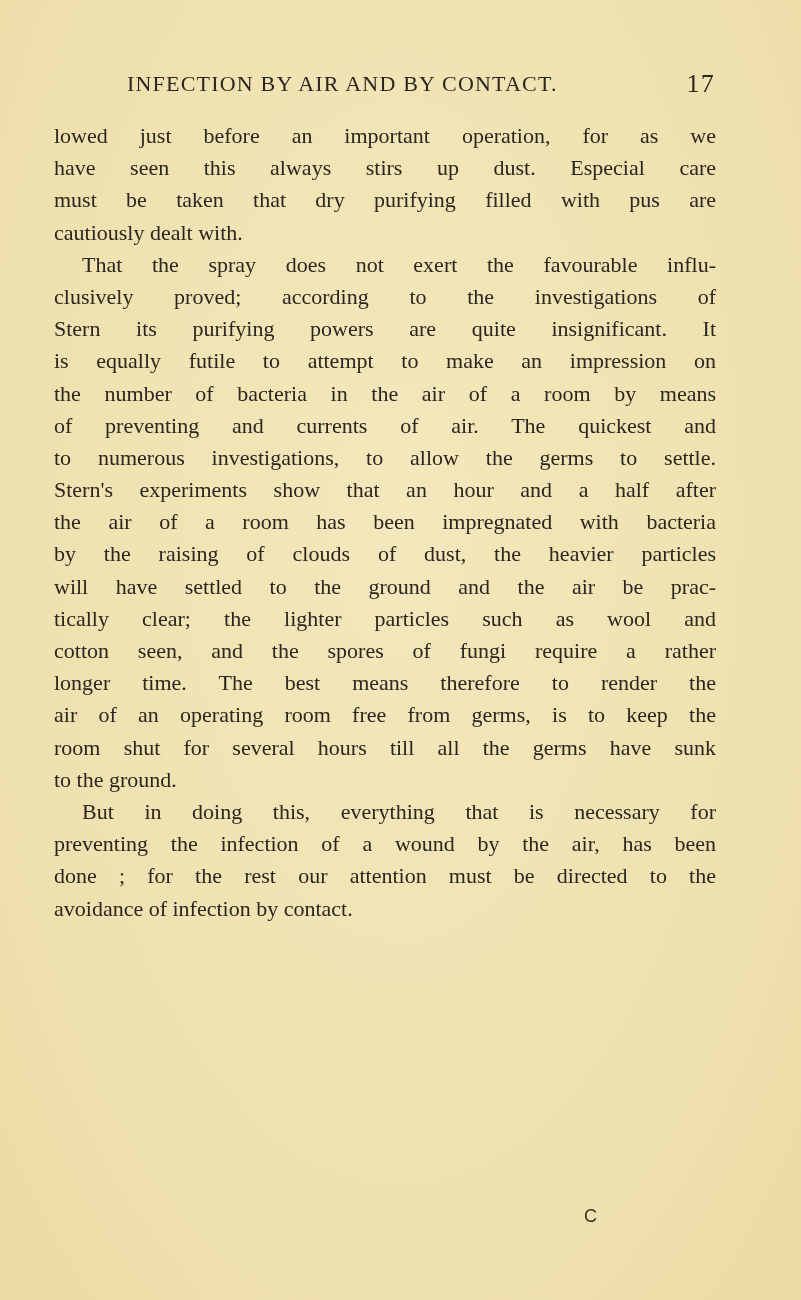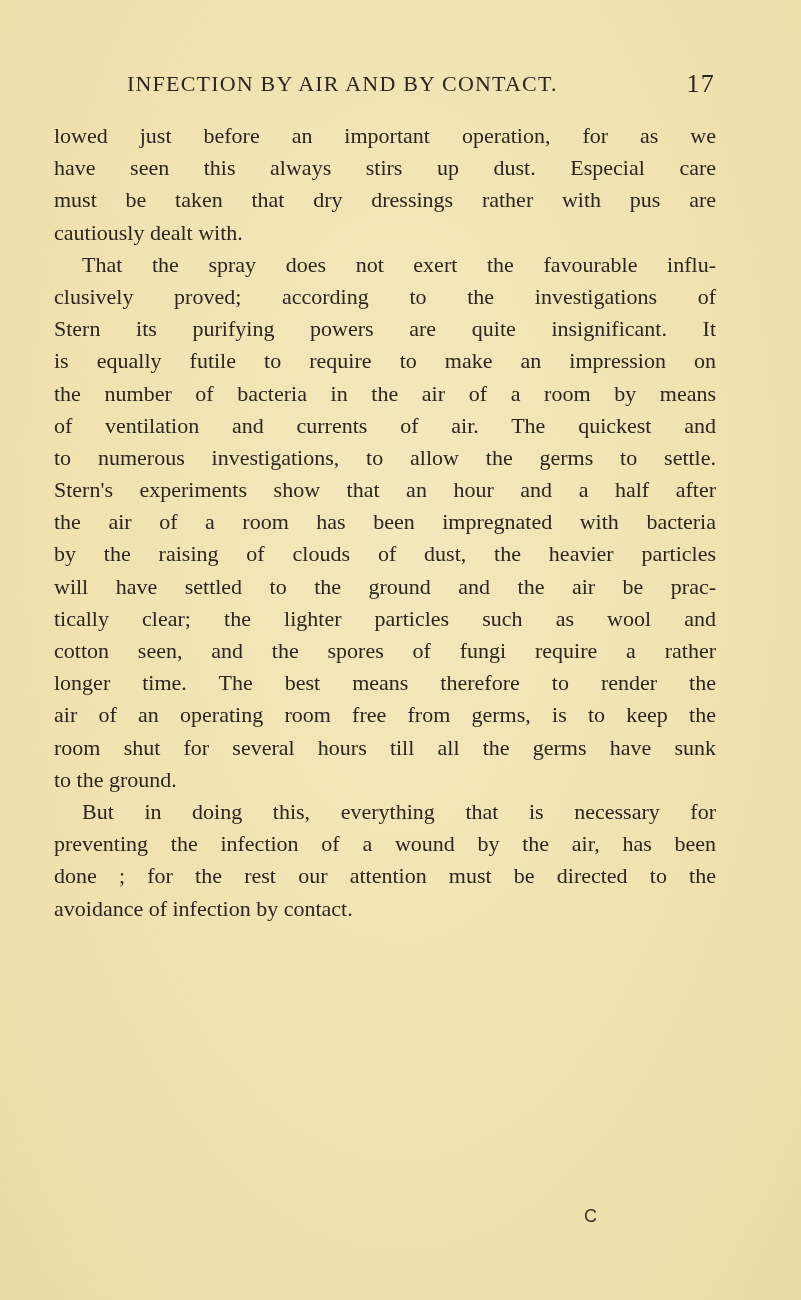--- a/index.html
+++ b/index.html
@@ -35,28 +35,28 @@
 
 <div class="page">
   <div class="running-head">
     <span class="title">INFECTION BY AIR AND BY CONTACT.</span>
     <span class="folio">17</span>
   </div>
 
   <div class="body-text">
     <span class="line">lowed just before an important operation, for as we</span>
     <span class="line">have seen this always stirs up dust.  Especial care</span>
-    <span class="line">must be taken that dry dressings rather with pus are</span>
+    <span class="line">must be taken that dry purifying filled with pus are</span>
     <span class="line last">cautiously dealt with.</span>
     <span class="line indent">That the spray does not exert the favourable influ-</span>
     <span class="line">clusively proved; according to the investigations of</span>
     <span class="line">Stern its purifying powers are quite insignificant.  It</span>
-    <span class="line">is equally futile to require to make an impression on</span>
+    <span class="line">is equally futile to attempt to make an impression on</span>
     <span class="line">the number of bacteria in the air of a room by means</span>
-    <span class="line">of ventilation and currents of air.  The quickest and</span>
+    <span class="line">of preventing and currents of air.  The quickest and</span>
     <span class="line">to numerous investigations, to allow the germs to settle.</span>
     <span class="line">Stern's experiments show that an hour and a half after</span>
     <span class="line">the air of a room has been impregnated with bacteria</span>
     <span class="line">by the raising of clouds of dust, the heavier particles</span>
     <span class="line">will have settled to the ground and the air be prac-</span>
     <span class="line">tically clear; the lighter particles such as wool and</span>
     <span class="line">cotton seen, and the spores of fungi require a rather</span>
     <span class="line">longer time.  The best means therefore to render the</span>
     <span class="line">air of an operating room free from germs, is to keep the</span>
     <span class="line">room shut for several hours till all the germs have sunk</span>

